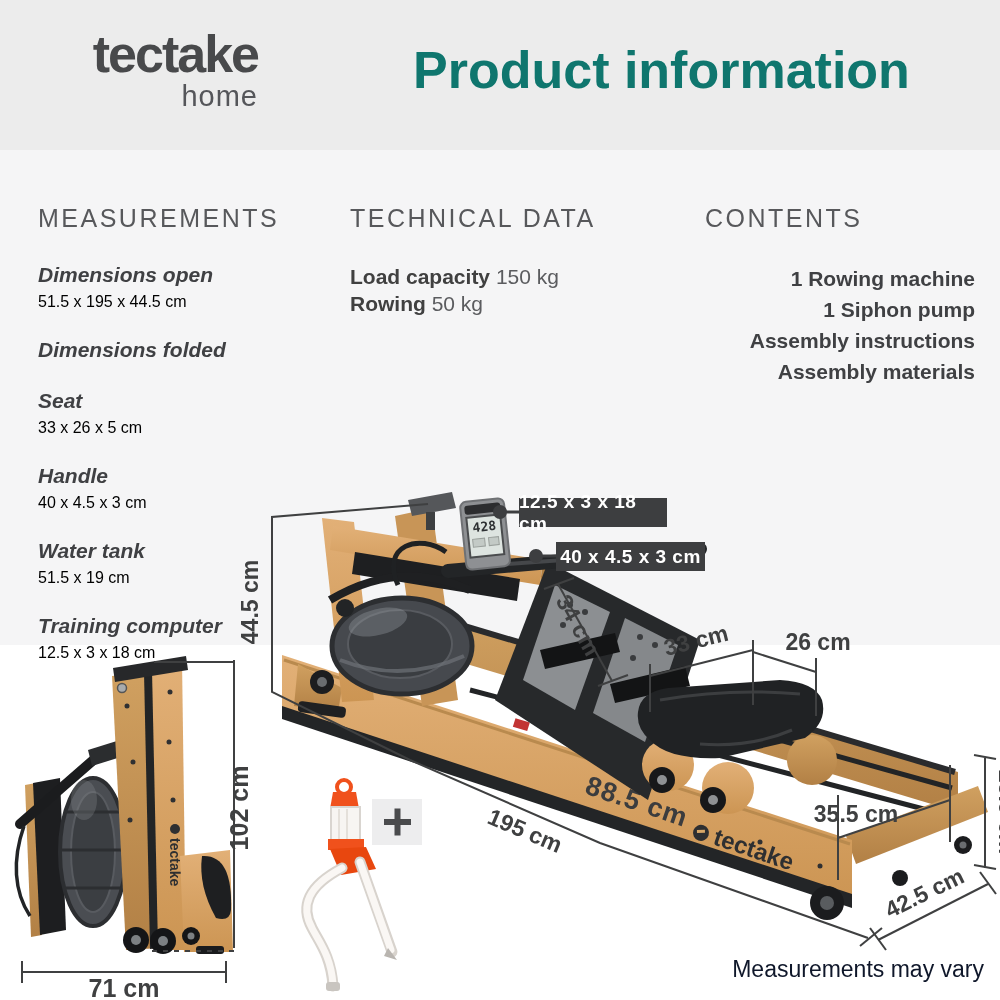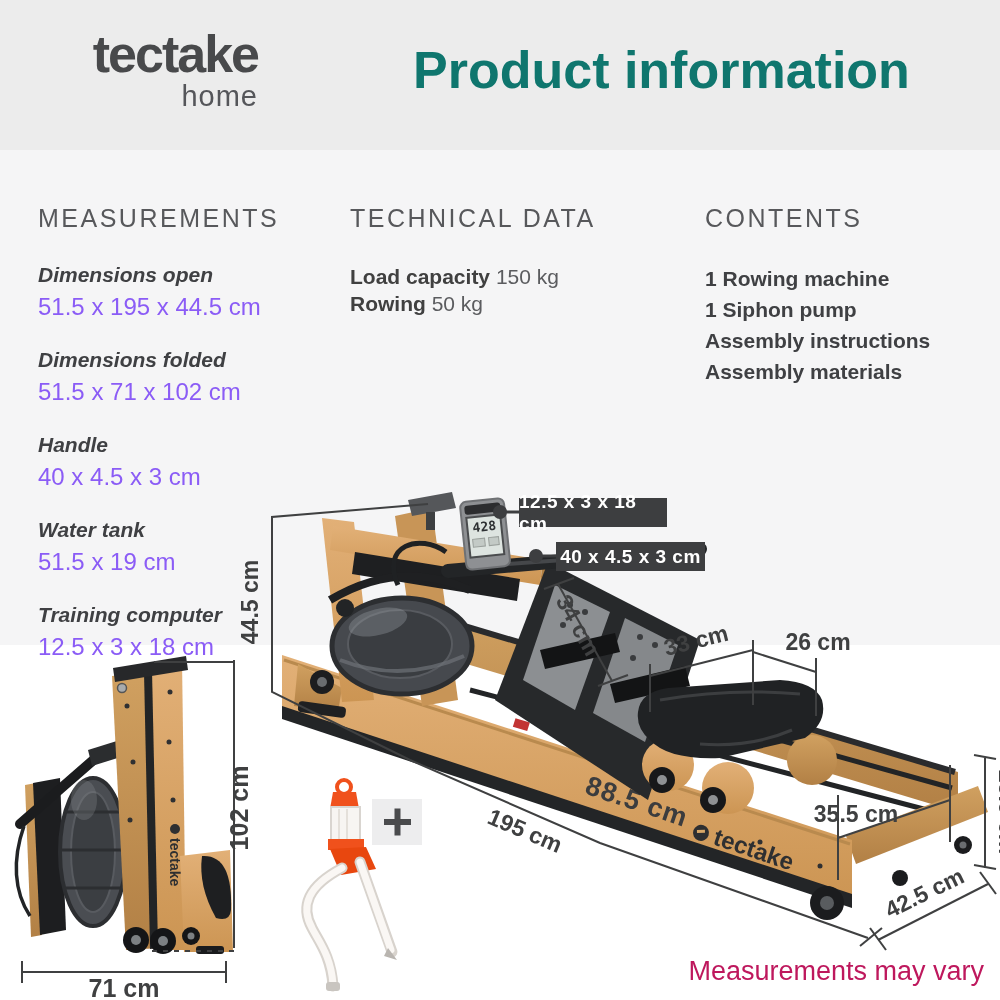--- a/index.html
+++ b/index.html
@@ -21,36 +21,36 @@
     font-size:52px;font-weight:700;color:#0f766e;letter-spacing:0px;}
 
   
   .col{position:absolute;top:192px;color:#55565a;margin-top:12px;}
   .col-heading{font-size:25px;letter-spacing:2.5px;color:#57585b;font-weight:400;margin-bottom:30px;}
   .col-measure{left:38px;width:290px;}
   .col-tech{left:350px;width:322px;}
   .col-contents{left:705px;width:270px;}
   .m-item{margin-bottom:27px;}
   .m-label{font-size:21px;font-weight:700;color:#3f4043;margin-bottom:6px;font-style:italic;}
-  .m-value{font-size:24px;color:#8b5cf6;}
+  .m-value{font-size:16px;color:#000000;}
   .t-row{font-size:21px;line-height:27px;color:#5b5c5f;}
   .t-label{font-weight:700;color:#404040;}
-  .c-item{font-size:21px;font-weight:700;color:#3f4043;line-height:31px;}
+  .c-item{font-size:21px;font-weight:700;color:#3f4043;line-height:31px;text-align:right;}
 
   
   .illus{position:absolute;left:0;top:0;width:1000px;height:1000px;}
 
   
   .callout{position:absolute;height:29px;background:#3d3e40;color:#fff;
     font-size:19px;font-weight:700;letter-spacing:.5px;
     display:flex;align-items:center;justify-content:center;}
   .callout-computer{left:519px;top:498px;width:148px;}
   .callout-handle{left:556px;top:542px;width:149px;}
 
-  .footer-note{position:absolute;right:16px;top:956px;font-size:27px;color:#be185d;}
+  .footer-note{position:absolute;right:16px;top:956px;font-size:23px;color:#0f172a;}
 </style>
 </head>
 <body>
 
 <div class="bg-header"></div>
 <div class="bg-panel"></div>
 
 <div class="logo">
   <div class="word">tectake</div>
   <div class="sub">home</div>
@@ -59,21 +59,24 @@
 <div class="page-title">Product information</div>
 
 <div class="col col-measure">
   <div class="col-heading">MEASUREMENTS</div>
   <div class="m-item">
     <div class="m-label">Dimensions open</div>
     <div class="m-value">51.5 x 195 x 44.5 cm</div>
   </div>
   <div class="m-item">
     <div class="m-label">Dimensions folded</div>
-    <div class="m-value">51.5 x 71 x 102 cm</div>
+  </div>
+  <div class="m-item">
+    <div class="m-label">Seat</div>
+    <div class="m-value">33 x 26 x 5 cm</div>
   </div>
   <div class="m-item">
     <div class="m-label">Handle</div>
     <div class="m-value">40 x 4.5 x 3 cm</div>
   </div>
   <div class="m-item">
     <div class="m-label">Water tank</div>
     <div class="m-value">51.5 x 19 cm</div>
   </div>
   <div class="m-item">

